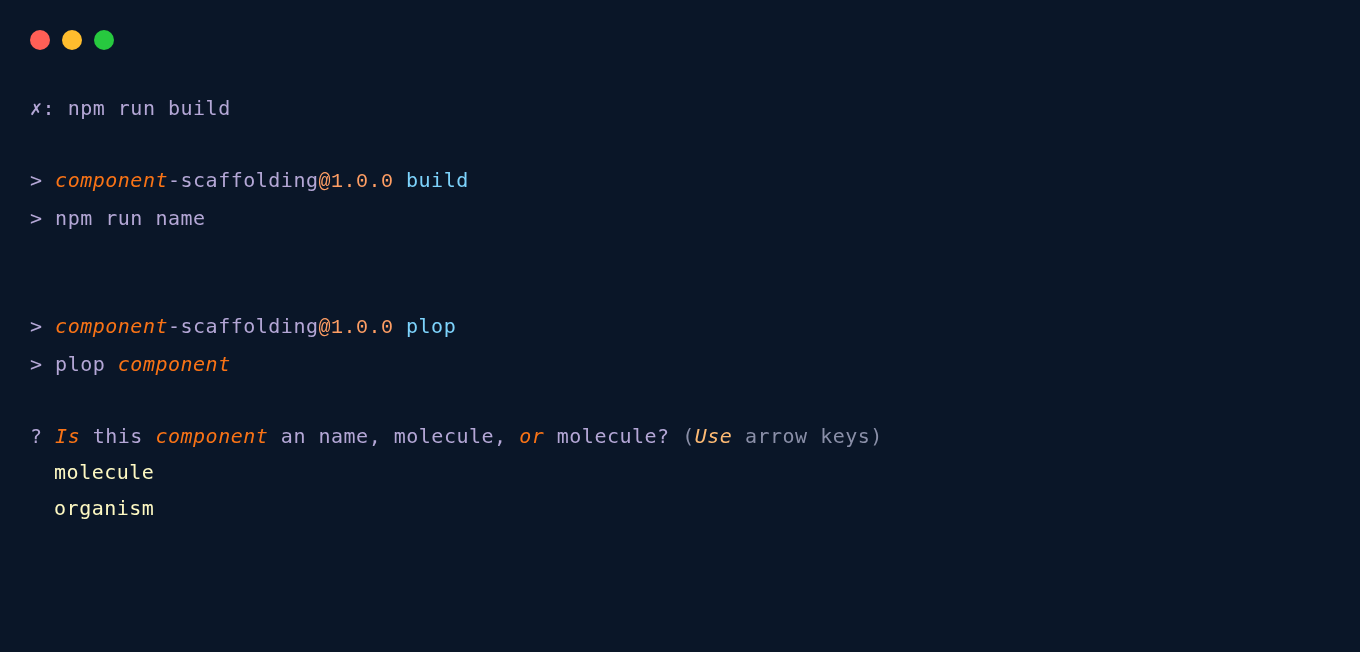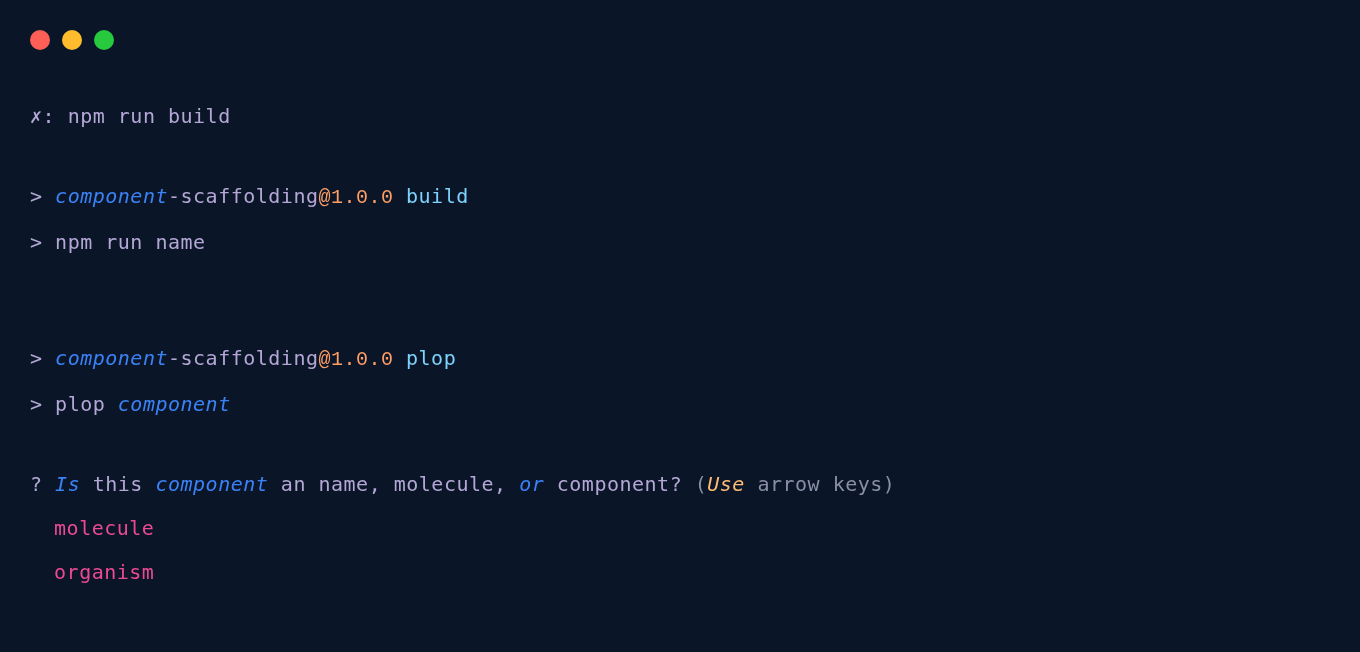--- a/index.html
+++ b/index.html
@@ -29,34 +29,33 @@
     }
     .tl-red { background: #ff5f56; }
     .tl-yellow { background: #ffbd2e; }
     .tl-green { background: #27c93f; }
     .terminal-content {
       padding: 40px 0 0 30px;
       letter-spacing: 0.5px;
     }
     .line {
       white-space: pre;
-      margin-top: 8px;
     }
     .blank {
       height: 1.8em;
     }
     .prompt-symbol {
       color: #b4a7d6;
     }
     .gt {
       color: #b4a7d6;
     }
     .italic {
       font-style: italic;
-      color: #3b82f6;
+      color: #f97316;
     }
     .at-version {
       color: #ff9e64;
       font-family: Liberation Mono, monospace;
     }
     .task {
       color: #7dd3fc;
     }
     .question-mark {
       color: #b4a7d6;
@@ -65,21 +64,21 @@
       color: #8a8fa8;
     }
     .hint {
       font-style: italic;
       color: #fdba74;
     }
     .selector {
       color: #4fc3f7;
     }
     .option {
-      color: #ec4899;
+      color: #fef9c3;
     }
     .indent {
       display: inline-block;
       width: 2ch;
     }
   </style>
 </head>
 <body>
 
 <div class="traffic-lights">
@@ -101,20 +100,20 @@
   <div class="blank"></div>
   <div class="blank"></div>
 
   <div class="line"><span class="gt">&gt;</span> <span class="italic">component</span><span>-scaffolding</span><span class="at-version">@1.0.0</span><span class="task"> plop</span></div>
 
   <div class="line"><span class="gt">&gt;</span><span> plop </span><span class="italic">component</span></div>
 
   <div class="blank"></div>
 
 
-  <div class="line"><span class="question-mark">?</span> <span class="italic">Is</span><span> this </span><span class="italic">component</span><span> an name, molecule, </span><span class="italic">or</span><span> component? </span><span class="paren">(</span><span class="hint">Use</span><span class="paren"> arrow keys</span><span class="paren">)</span></div>
+  <div class="line"><span class="question-mark">?</span> <span class="italic">Is</span><span> this </span><span class="italic">component</span><span> an name, molecule, </span><span class="italic">or</span><span> molecule? </span><span class="paren">(</span><span class="hint">Use</span><span class="paren"> arrow keys</span><span class="paren">)</span></div>
 
 
   <div class="line"><span class="indent"></span><span class="option">molecule</span></div>
 
   <div class="line"><span class="indent"></span><span class="option">organism</span></div>
 
 </div>
 
 </body></html>

